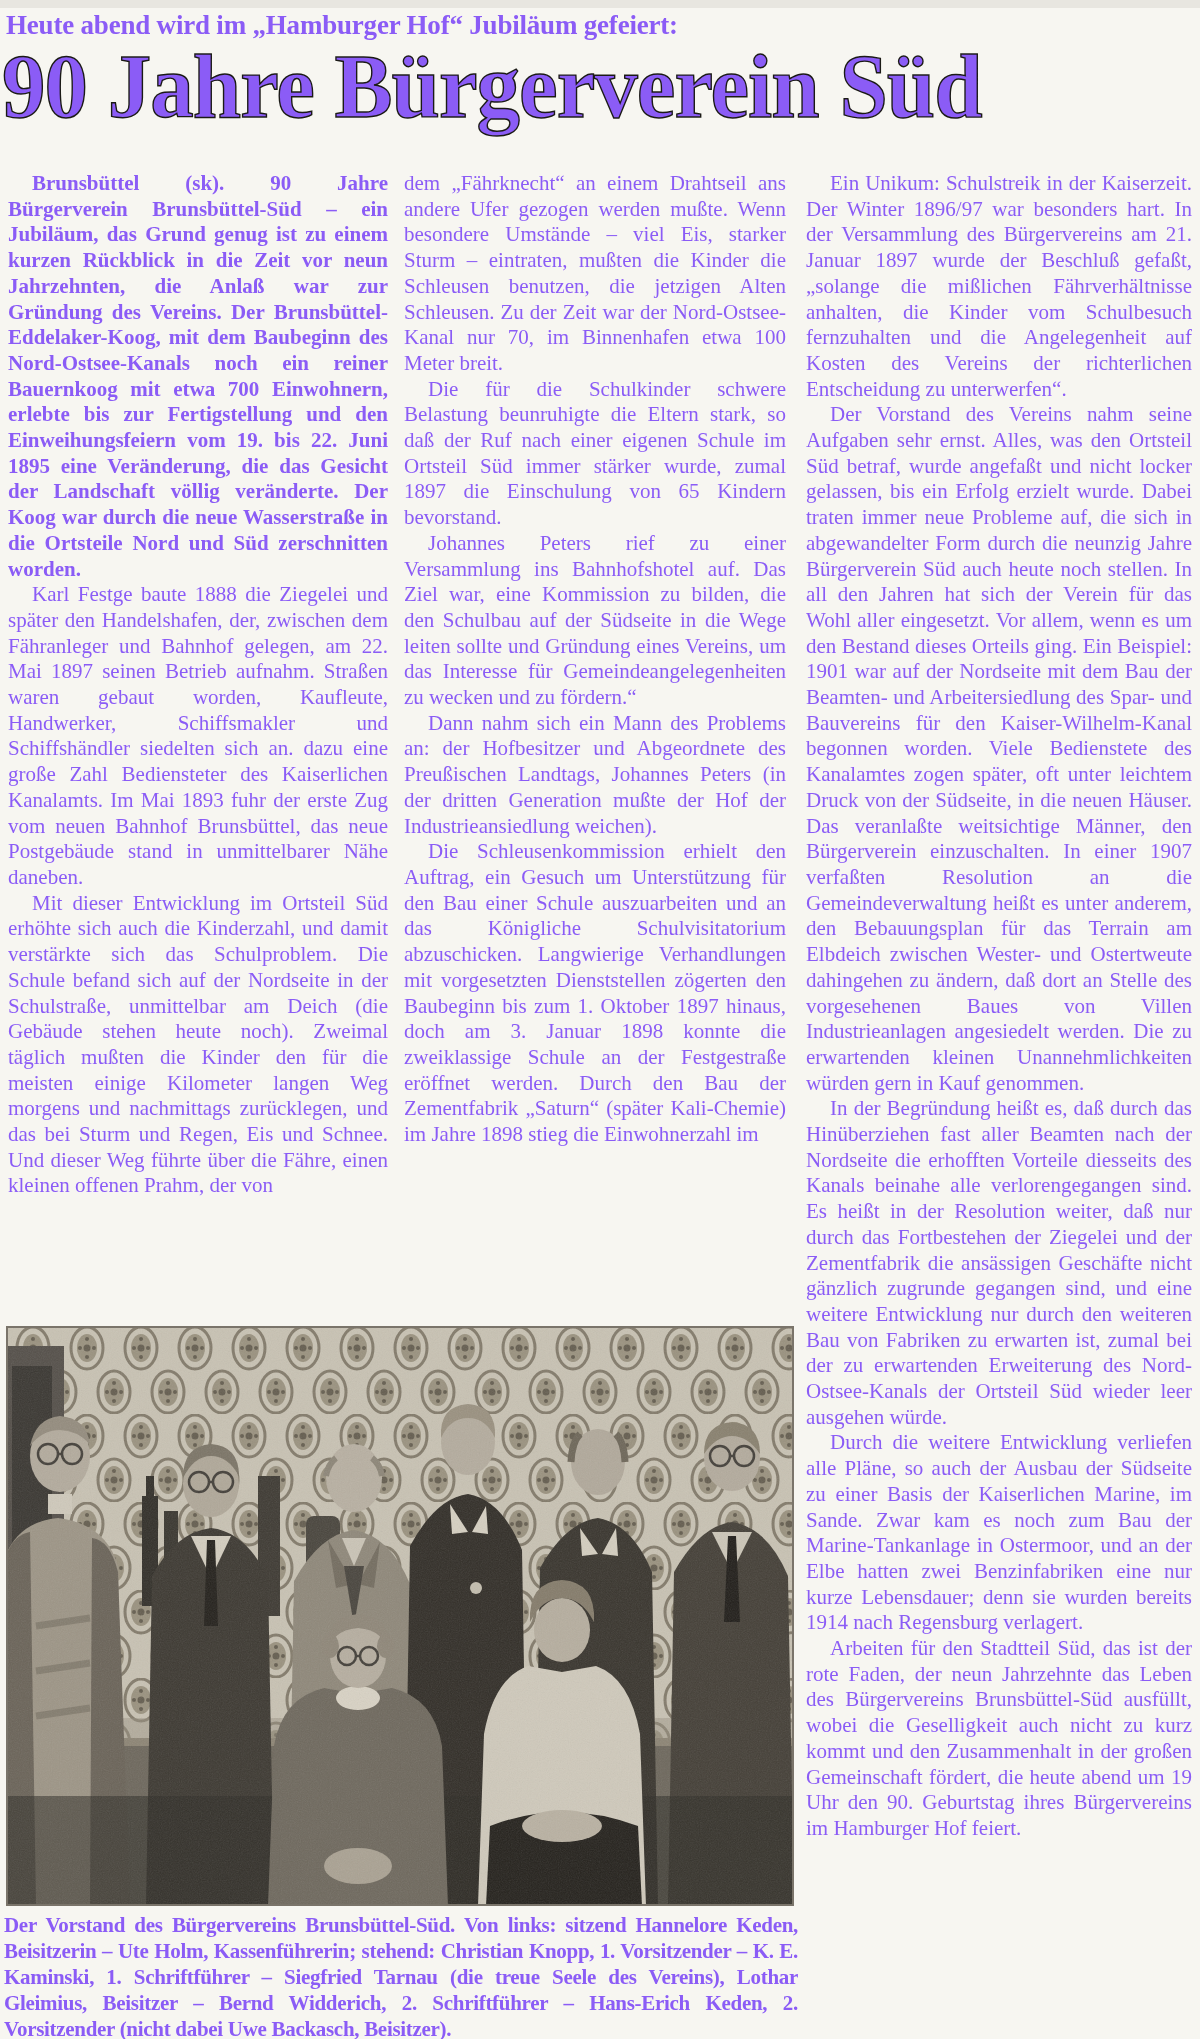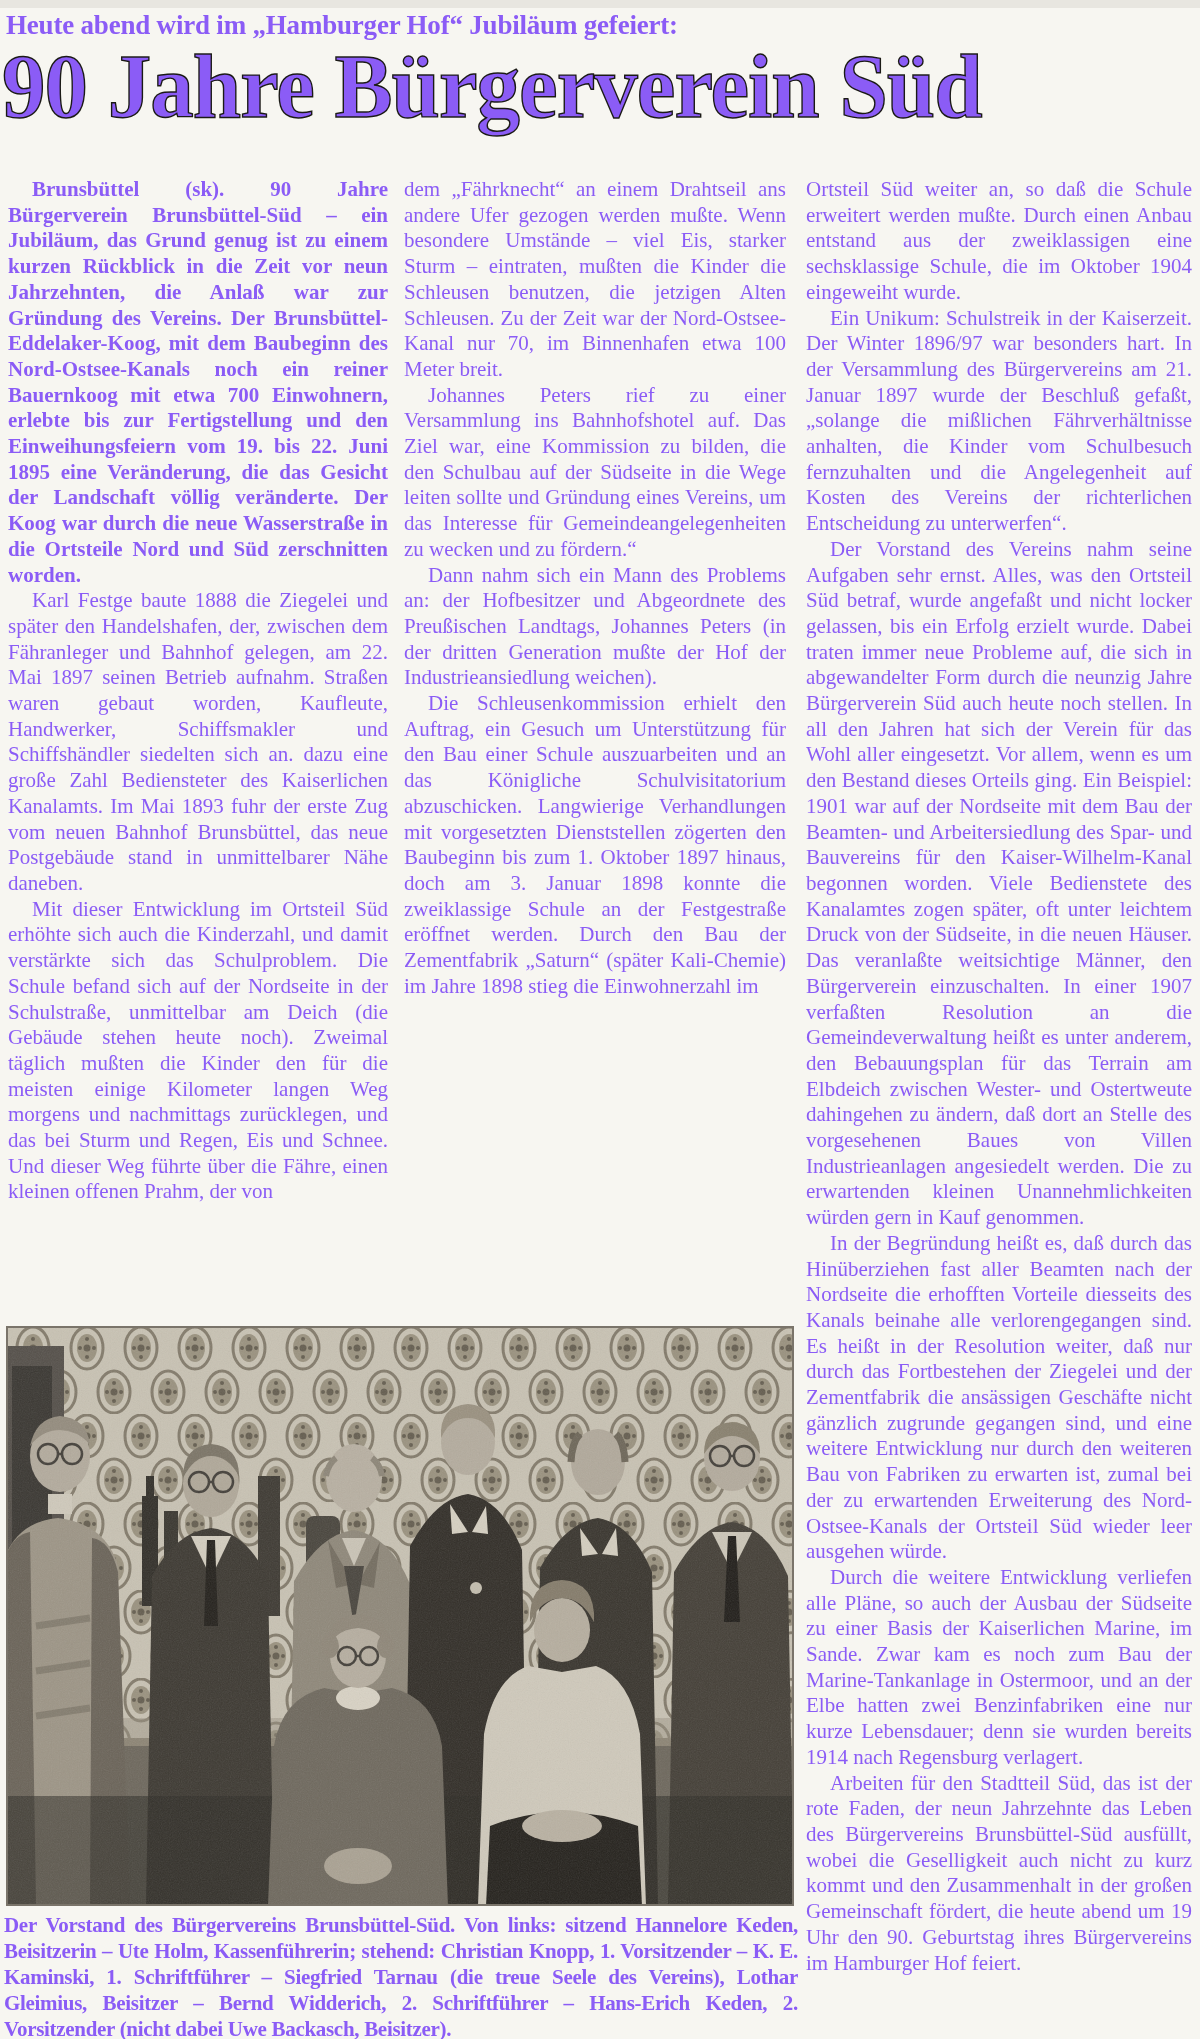--- a/index.html
+++ b/index.html
@@ -13,21 +13,21 @@
     position:absolute;top:2px;left:6px;width:900px;
     font-size:27px;font-weight:bold;letter-spacing:-0.2px;white-space:nowrap;
   }
   .headline{
     position:absolute;top:26px;left:2px;margin:0;white-space:nowrap;
     font-size:87px;font-weight:bold;letter-spacing:-1px;
     -webkit-text-stroke:1.4px #1b1a16;
     transform:scaleY(1.04);transform-origin:top left;
   }
   .col{
-    position:absolute;top:169px;overflow:hidden;
+    position:absolute;top:163px;overflow:hidden;
     font-size:21px;line-height:25.7px;text-align:justify;
     hyphens:auto;-webkit-hyphens:auto;
   }
   .col p{margin:0;text-indent:24px;}
   .col p.noindent{text-indent:0;}
   .col p.lead{font-weight:bold;}
   .col-1{left:8px;width:380px;height:1140px;}
   .col-2{left:404px;width:382px;height:1140px;}
   .col-3{left:806px;width:386px;height:1881px;}
   .photo-wrap{
@@ -52,27 +52,27 @@
   <h1 class="headline">90 Jahre Bürgerverein Süd</h1>
 
   <div class="col col-1">
     <p class="lead">Brunsbüttel (sk). 90 Jahre Bürgerverein Brunsbüttel-Süd – ein Jubiläum, das Grund genug ist zu einem kurzen Rückblick in die Zeit vor neun Jahrzehnten, die Anlaß war zur Gründung des Vereins. Der Brunsbüttel-Eddelaker-Koog, mit dem Baubeginn des Nord-Ostsee-Kanals noch ein reiner Bauernkoog mit etwa 700 Einwohnern, erlebte bis zur Fertigstellung und den Einweihungsfeiern vom 19. bis 22. Juni 1895 eine Veränderung, die das Gesicht der Landschaft völlig veränderte. Der Koog war durch die neue Wasserstraße in die Ortsteile Nord und Süd zerschnitten worden.</p>
     <p>Karl Festge baute 1888 die Ziegelei und später den Handelshafen, der, zwischen dem Fähranleger und Bahnhof gelegen, am 22. Mai 1897 seinen Betrieb aufnahm. Straßen waren gebaut worden, Kaufleute, Handwerker, Schiffsmakler und Schiffshändler siedelten sich an. dazu eine große Zahl Bediensteter des Kaiserlichen Kanalamts. Im Mai 1893 fuhr der erste Zug vom neuen Bahnhof Brunsbüttel, das neue Postgebäude stand in unmittelbarer Nähe daneben.</p>
     <p>Mit dieser Entwicklung im Ortsteil Süd erhöhte sich auch die Kinderzahl, und damit verstärkte sich das Schulproblem. Die Schule befand sich auf der Nordseite in der Schulstraße, unmittelbar am Deich (die Gebäude stehen heute noch). Zweimal täglich mußten die Kinder den für die meisten einige Kilometer langen Weg morgens und nachmittags zurücklegen, und das bei Sturm und Regen, Eis und Schnee. Und dieser Weg führte über die Fähre, einen kleinen offenen Prahm, der von</p>
   </div>
 
   <div class="col col-2">
     <p class="noindent">dem „Fährknecht“ an einem Drahtseil ans andere Ufer gezogen werden mußte. Wenn besondere Umstände – viel Eis, starker Sturm – eintraten, mußten die Kinder die Schleusen benutzen, die jetzigen Alten Schleusen. Zu der Zeit war der Nord-Ostsee-Kanal nur 70, im Binnenhafen etwa 100 Meter breit.</p>
+    <p>Die für die Schulkinder schwere Belastung beunruhigte die Eltern stark, so daß der Ruf nach einer eigenen Schule im Ortsteil Süd immer stärker wurde, zumal 1897 die Einschulung von 65 Kindern bevorstand.</p>
     <p>Johannes Peters rief zu einer Versammlung ins Bahnhofshotel auf. Das Ziel war, eine Kommission zu bilden, die den Schulbau auf der Südseite in die Wege leiten sollte und Gründung eines Vereins, um das Interesse für Gemeindeangelegenheiten zu wecken und zu fördern.“</p>
     <p>Dann nahm sich ein Mann des Problems an: der Hofbesitzer und Abgeordnete des Preußischen Landtags, Johannes Peters (in der dritten Generation mußte der Hof der Industrieansiedlung weichen).</p>
     <p>Die Schleusenkommission erhielt den Auftrag, ein Gesuch um Unterstützung für den Bau einer Schule auszuarbeiten und an das Königliche Schulvisitatorium abzuschicken. Langwierige Verhandlungen mit vorgesetzten Dienststellen zögerten den Baubeginn bis zum 1. Oktober 1897 hinaus, doch am 3. Januar 1898 konnte die zweiklassige Schule an der Festgestraße eröffnet werden. Durch den Bau der Zementfabrik „Saturn“ (später Kali-Chemie) im Jahre 1898 stieg die Einwohnerzahl im</p>
   </div>
 
   <div class="col col-3">
-    <p class="noindent">Ortsteil Süd weiter an, so daß die Schule erweitert werden mußte. Durch einen Anbau entstand aus der zweiklassigen eine sechsklassige Schule, die im Oktober 1904 eingeweiht wurde.</p>
     <p>Ein Unikum: Schulstreik in der Kaiserzeit. Der Winter 1896/97 war besonders hart. In der Versammlung des Bürgervereins am 21. Januar 1897 wurde der Beschluß gefaßt, „solange die mißlichen Fährverhältnisse anhalten, die Kinder vom Schulbesuch fernzuhalten und die Angelegenheit auf Kosten des Vereins der richterlichen Entscheidung zu unterwerfen“.</p>
     <p>Der Vorstand des Vereins nahm seine Aufgaben sehr ernst. Alles, was den Ortsteil Süd betraf, wurde angefaßt und nicht locker gelassen, bis ein Erfolg erzielt wurde. Dabei traten immer neue Probleme auf, die sich in abgewandelter Form durch die neunzig Jahre Bürgerverein Süd auch heute noch stellen. In all den Jahren hat sich der Verein für das Wohl aller eingesetzt. Vor allem, wenn es um den Bestand dieses Orteils ging. Ein Beispiel: 1901 war auf der Nordseite mit dem Bau der Beamten- und Arbeitersiedlung des Spar- und Bauvereins für den Kaiser-Wilhelm-Kanal begonnen worden. Viele Bedienstete des Kanalamtes zogen später, oft unter leichtem Druck von der Südseite, in die neuen Häuser. Das veranlaßte weitsichtige Männer, den Bürgerverein einzuschalten. In einer 1907 verfaßten Resolution an die Gemeindeverwaltung heißt es unter anderem, den Bebauungsplan für das Terrain am Elbdeich zwischen Wester- und Ostertweute dahingehen zu ändern, daß dort an Stelle des vorgesehenen Baues von Villen Industrieanlagen angesiedelt werden. Die zu erwartenden kleinen Unannehmlichkeiten würden gern in Kauf genommen.</p>
     <p>In der Begründung heißt es, daß durch das Hinüberziehen fast aller Beamten nach der Nordseite die erhofften Vorteile diesseits des Kanals beinahe alle verlorengegangen sind. Es heißt in der Resolution weiter, daß nur durch das Fortbestehen der Ziegelei und der Zementfabrik die ansässigen Geschäfte nicht gänzlich zugrunde gegangen sind, und eine weitere Entwicklung nur durch den weiteren Bau von Fabriken zu erwarten ist, zumal bei der zu erwartenden Erweiterung des Nord-Ostsee-Kanals der Ortsteil Süd wieder leer ausgehen würde.</p>
     <p>Durch die weitere Entwicklung verliefen alle Pläne, so auch der Ausbau der Südseite zu einer Basis der Kaiserlichen Marine, im Sande. Zwar kam es noch zum Bau der Marine-Tankanlage in Ostermoor, und an der Elbe hatten zwei Benzinfabriken eine nur kurze Lebensdauer; denn sie wurden bereits 1914 nach Regensburg verlagert.</p>
     <p>Arbeiten für den Stadtteil Süd, das ist der rote Faden, der neun Jahrzehnte das Leben des Bürgervereins Brunsbüttel-Süd ausfüllt, wobei die Geselligkeit auch nicht zu kurz kommt und den Zusammenhalt in der großen Gemeinschaft fördert, die heute abend um 19 Uhr den 90. Geburtstag ihres Bürgervereins im Hamburger Hof feiert.</p>
   </div>
 
   <div class="photo-wrap">
     <svg width="788" height="580" viewBox="0 0 788 580">
       <defs>

